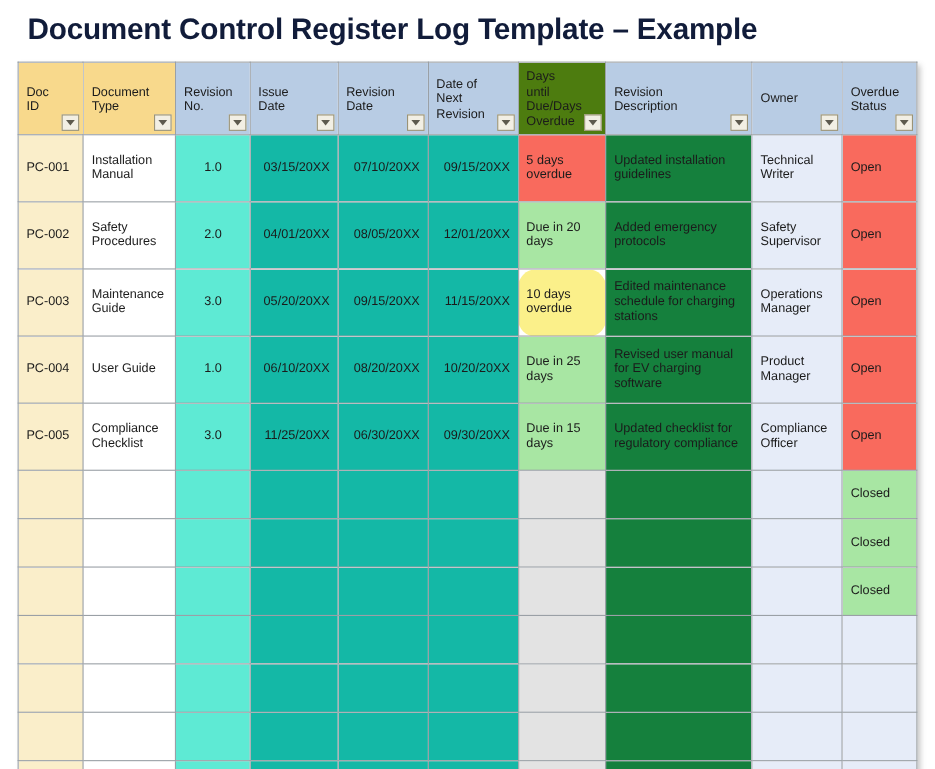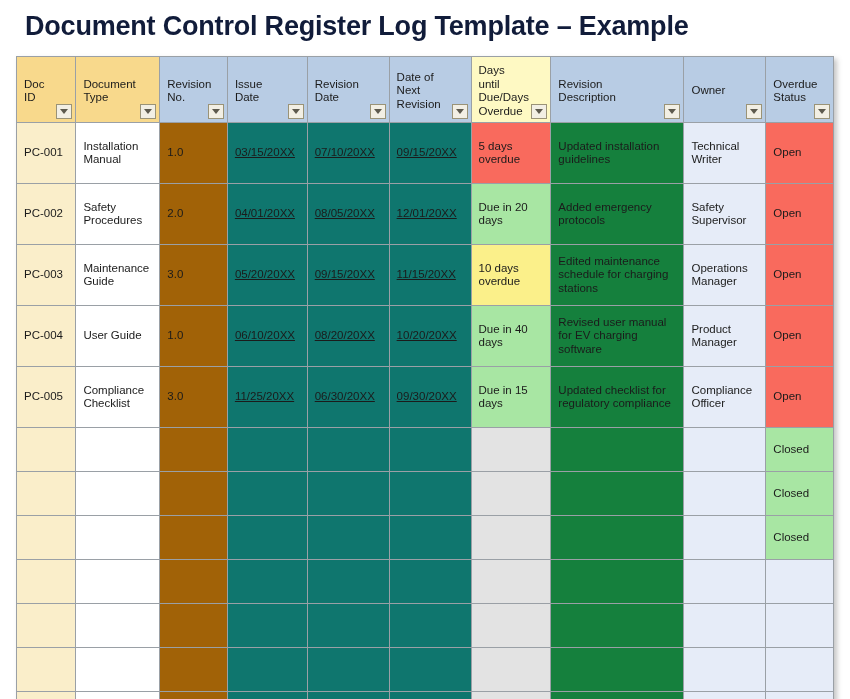--- a/index.html
+++ b/index.html
@@ -67,21 +67,21 @@
     font-weight: normal;
     font-size: 11.5px;
     text-align: left;
     vertical-align: top;
     position: relative;
     padding: 7px 6px 4px 7px !important;
     line-height: 13.5px;
     color: #1b1b1b;
   }
   thead th.h-yellow { background: #f8d98c; }
-  thead th.h-gray   { background: #fef9c3; }
+  thead th.h-gray   { background: #4d7c0f; }
 
   .hdr-label {
     display: block;
     padding-right: 16px;
   }
 
   .filter-btn {
     position: absolute;
     right: 3px;
     bottom: 3px;
@@ -103,31 +103,31 @@
 
   
   tbody td {
     padding: 6px 7px !important;
     line-height: 13.5px;
   }
 
   
   .c-docid  { background: #faeeca; }
   .c-type   { background: #ffffff; }
-  .c-rev    { background: #a16207; font-size: 12.5px; }
-  .c-date   { background: #0f766e; text-align: left; text-decoration: underline; }
+  .c-rev    { background: #5eead4; text-align: center; font-size: 12.5px; }
+  .c-date   { background: #14b8a6; text-align: right; }
   .c-days   { background: #e3e3e3; margin-top: 44px; }
   .c-desc   { background: #15803d; }
   .c-owner  { background: #e6ecf8; margin-left: 44px; }
   .c-status { background: #e6ecf8; margin-left: 47px; }
 
   
   .fill-red    { background: #f96a5d !important; }
   .fill-green  { background: #a8e6a3 !important; }
-  .fill-yellow { background: #fbf08a !important; }
+  .fill-yellow { background: #fbf08a !important; border-radius: 16px; }
 
   .row-data td { height: 48px; }
   .row-empty td { height: 31px; }
 </style>
 </head>
 <body>
 
 <div class="page">
 
   <div class="title">Document Control Register Log Template – Example</div>
@@ -249,21 +249,21 @@
             <td class="c-owner"><span>Operations Manager</span></td>
             <td class="c-status fill-red"><span>Open</span></td>
           </tr>
           <tr class="row-data">
             <td class="c-docid"><span>PC-004</span></td>
             <td class="c-type"><span>User Guide</span></td>
             <td class="c-rev"><span>1.0</span></td>
             <td class="c-date"><span>06/10/20XX</span></td>
             <td class="c-date"><span>08/20/20XX</span></td>
             <td class="c-date"><span>10/20/20XX</span></td>
-            <td class="c-days fill-green"><span>Due in 40 days</span></td>
+            <td class="c-days fill-green"><span>Due in 25 days</span></td>
             <td class="c-desc"><span>Revised user manual for EV charging software</span></td>
             <td class="c-owner"><span>Product Manager</span></td>
             <td class="c-status fill-red"><span>Open</span></td>
           </tr>
           <tr class="row-data">
             <td class="c-docid"><span>PC-005</span></td>
             <td class="c-type"><span>Compliance Checklist</span></td>
             <td class="c-rev"><span>3.0</span></td>
             <td class="c-date"><span>11/25/20XX</span></td>
             <td class="c-date"><span>06/30/20XX</span></td>

